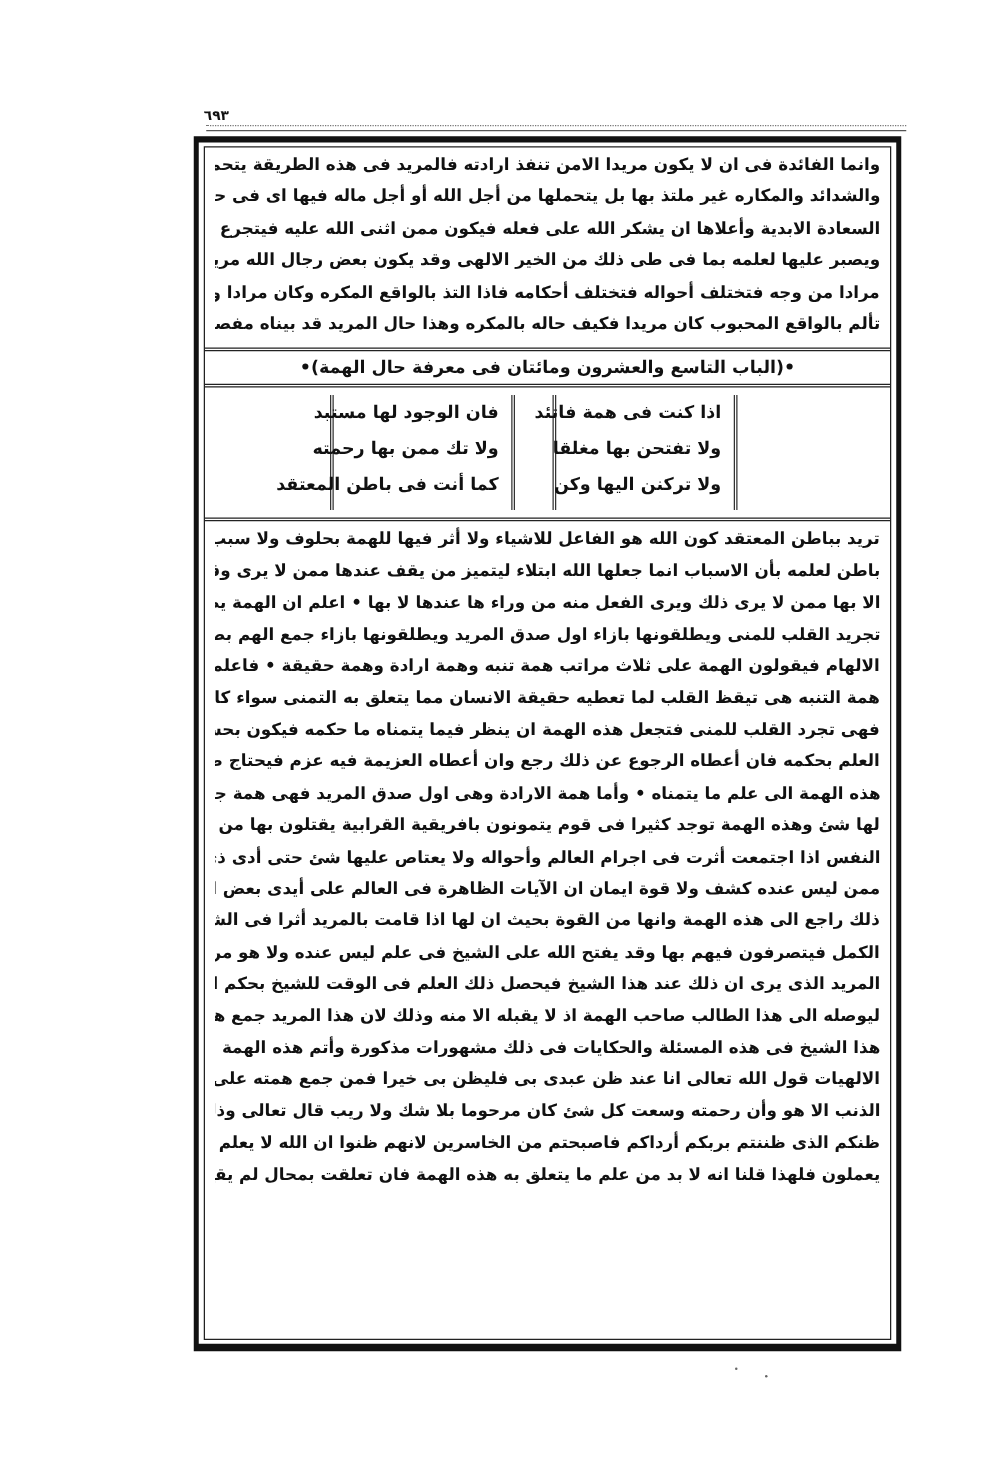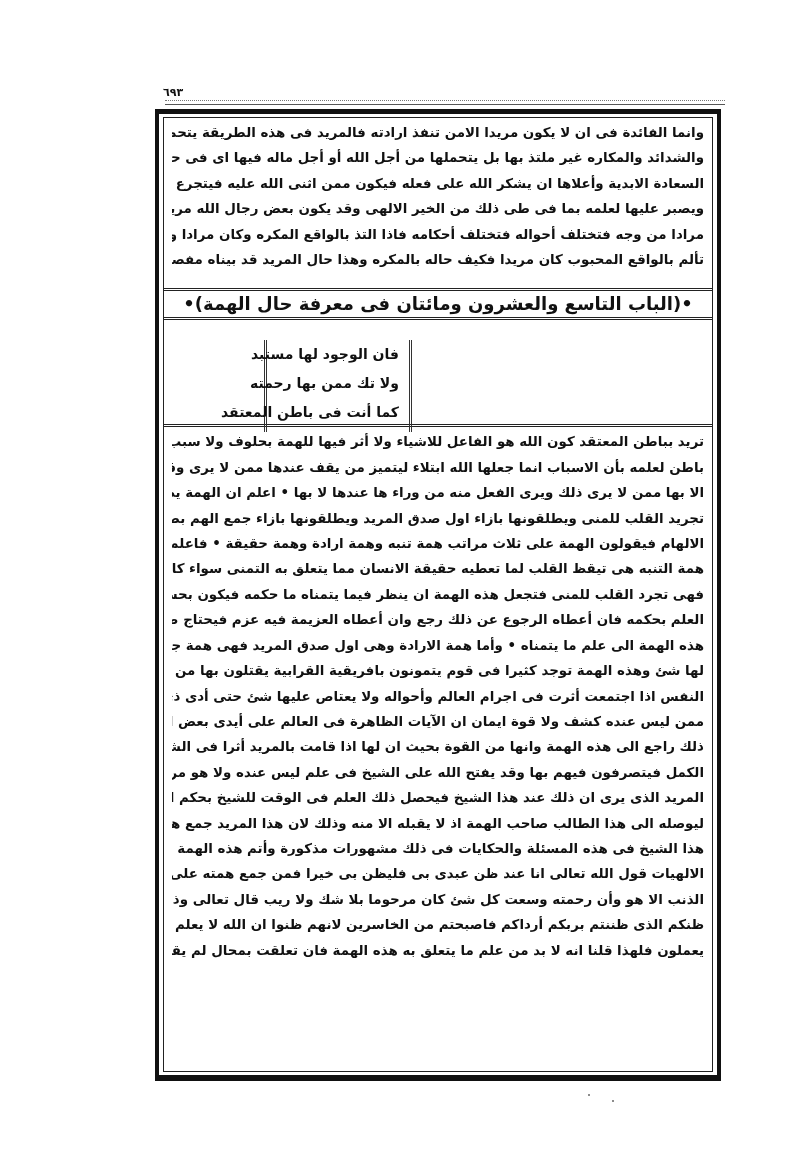--- a/index.html
+++ b/index.html
@@ -26,29 +26,29 @@
     }
     .para {
       direction: rtl; text-align: justify; text-align-last: right;
       padding: 2px 8px 0 8px;
       font-size: 13.4px; line-height: 25.4px; font-weight: bold;
       white-space: normal;
     }
     .para .line { display: block; text-align: justify; text-align-last: justify; white-space: nowrap; overflow: hidden; }
     .para .line.last { text-align-last: right; }
     .heading-box {
-      margin: 16px 0 0 0; border-top: 3px double #222; border-bottom: 3px double #222;
+      margin: 6px 0 0 0; border-top: 3px double #222; border-bottom: 3px double #222;
       height: 26px; line-height: 26px; text-align: center; direction: rtl;
-      font-size: 18px; font-weight: bold;
+      font-size: 14px; font-weight: bold;
     }
     .poem {
       position: relative; height: 104px; border-bottom: 3px double #222;
     }
     .poem-col {
-      position: absolute; top: 20px; height: 92px; width: 148px;
+      position: absolute; top: 6px; height: 92px; width: 148px;
       border-left: 3px double #333; border-right: 3px double #333;
       direction: rtl; text-align: justify; font-size: 14px; font-weight: bold;
       padding: 0 10px; box-sizing: border-box;
     }
     .poem-col .vline { display: block; height: 29px; line-height: 29px; text-align-last: justify; white-space: nowrap; }
     .poem-col.right { left: 278px; }
     .poem-col.left { left: 100px; }
     .body-para { padding-top: 2px; }
     .speck { position: absolute; width: 2px; height: 2px; background: #666; border-radius: 1px; }
   </style>
@@ -66,20 +66,25 @@
       <span class="line">والشدائد والمكاره غير ملتذ بها بل يتحملها من أجل الله أو أجل ماله فيها اى فى حملها من</span>
       <span class="line">السعادة الابدية وأعلاها ان يشكر الله على فعله فيكون ممن اثنى الله عليه فيتجرع الغصص</span>
       <span class="line">ويصبر عليها لعلمه بما فى طى ذلك من الخير الالهى وقد يكون بعض رجال الله مريدا من وجه</span>
       <span class="line">مرادا من وجه فتختلف أحواله فتختلف أحكامه فاذا التذ بالواقع المكره وكان مرادا واذا</span>
       <span class="line">تألم بالواقع المحبوب كان مريدا فكيف حاله بالمكره وهذا حال المريد قد بيناه مفصلا ان يعقل</span>
     </div>
 
     <div class="heading-box">•(الباب التاسع والعشرون ومائتان فى معرفة حال الهمة)•</div>
 
     <div class="poem">
+      <div class="poem-col right">
+        <span class="vline">اذا كنت فى همة فاتئد</span>
+        <span class="vline">ولا تفتحن بها مغلقا</span>
+        <span class="vline">ولا تركنن اليها وكن</span>
+      </div>
       <div class="poem-col left">
         <span class="vline">فان الوجود لها مستبد</span>
         <span class="vline">ولا تك ممن بها رحمته</span>
         <span class="vline">كما أنت فى باطن المعتقد</span>
       </div>
     </div>
 
     <div class="para body-para">
       <span class="line">تريد بباطن المعتقد كون الله هو الفاعل للاشياء ولا أثر فيها للهمة بحلوف ولا سبب ظاهر ولا</span>
       <span class="line">باطن لعلمه بأن الاسباب انما جعلها الله ابتلاء ليتميز من يقف عندها ممن لا يرى وقوع الفعل</span>

